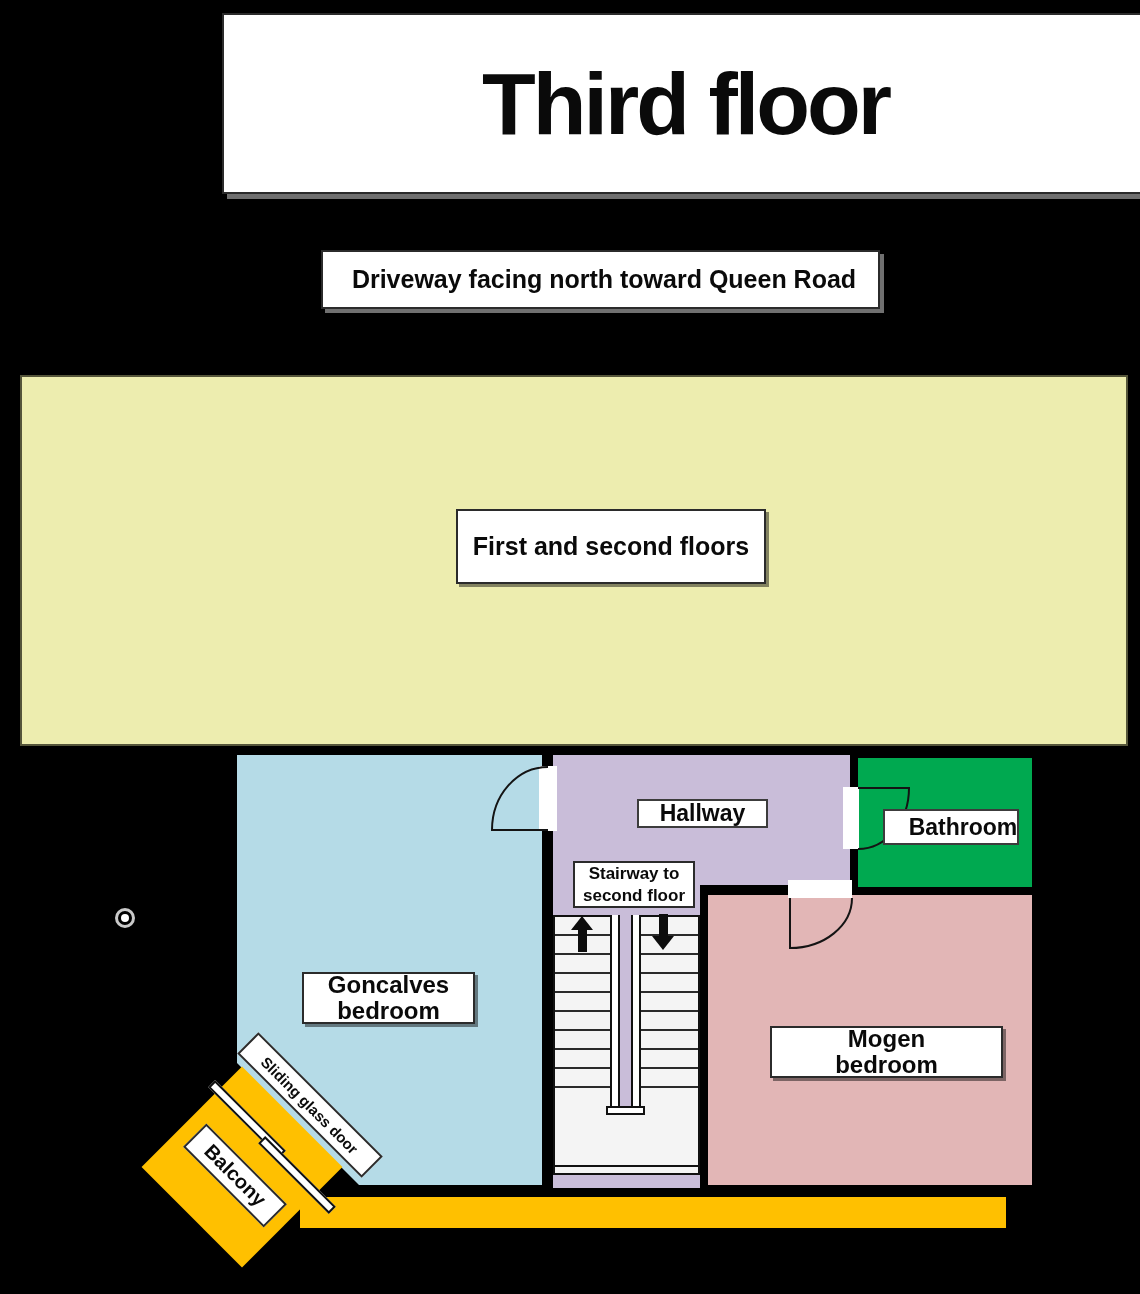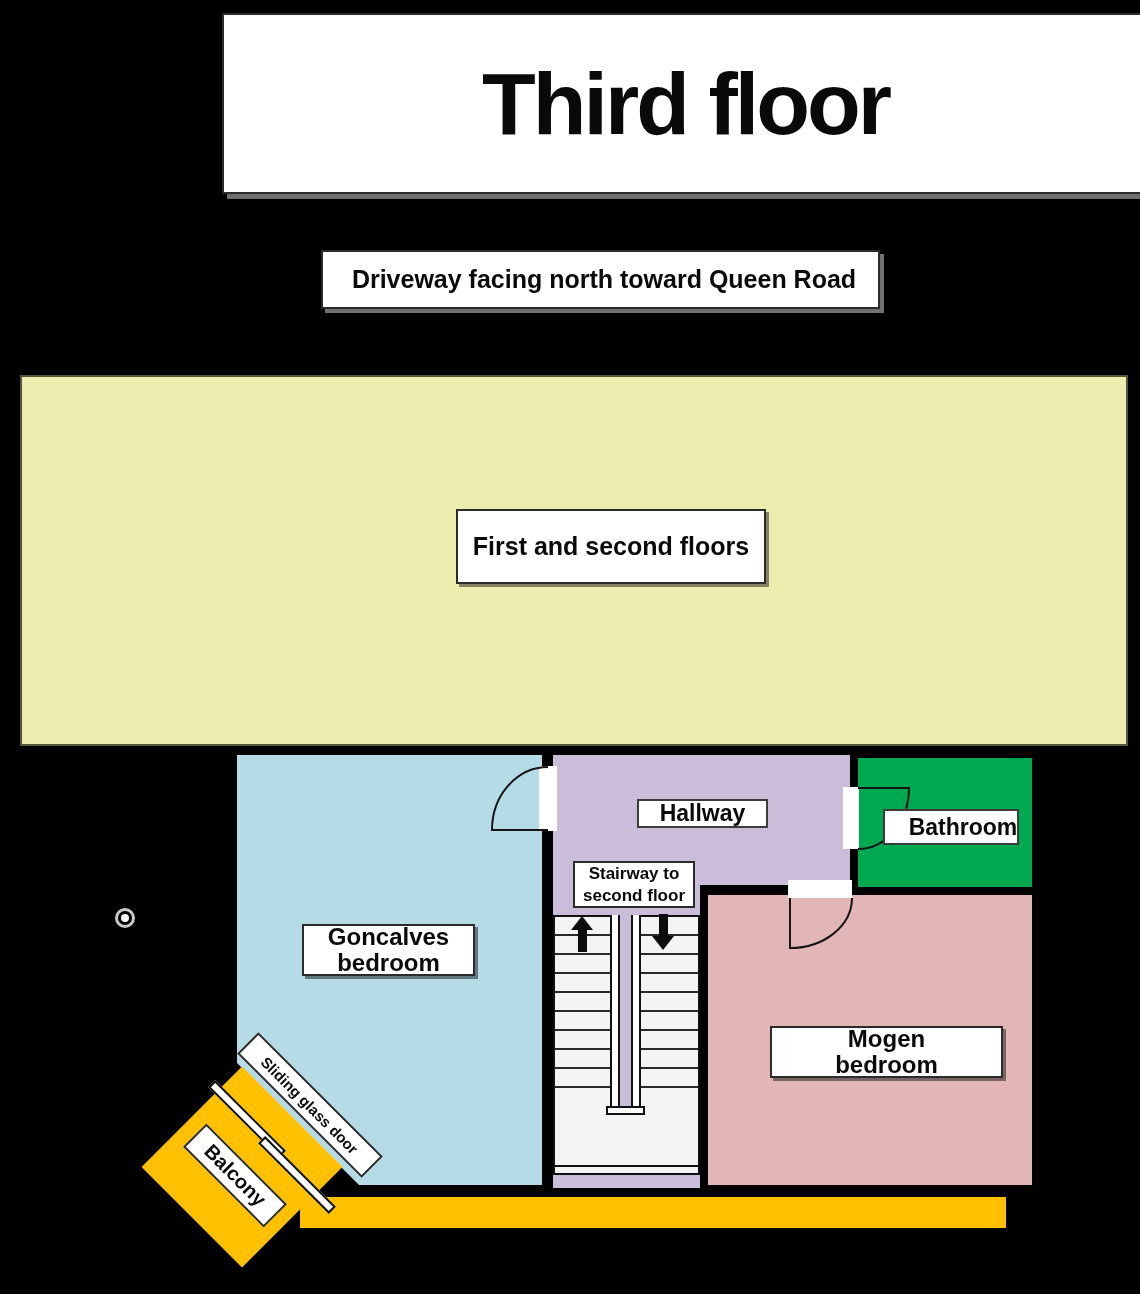--- a/index.html
+++ b/index.html
@@ -85,21 +85,21 @@
   <div class="abs" style="left:539px;top:766px;width:18px;height:65px;background:#fff;"></div>
   <div class="abs" style="left:843px;top:787px;width:16px;height:62px;background:#fff;"></div>
   <div class="abs" style="left:788px;top:880px;width:64px;height:18px;background:#fff;"></div>
 
   <svg class="abs" style="left:0;top:0;" width="1140" height="1294" viewBox="0 0 1140 1294" fill="none" stroke="#141414" stroke-width="2">
     <path d="M548,767 A56,63 0 0 0 492,830 L548,830"></path>
     <path d="M858,788 L909,788 A51,61 0 0 1 858,849"></path>
     <path d="M790,898 L790,948 A62,50 0 0 0 852,898"></path>
   </svg>
 
-  <div class="abs whitebox shadow-sm" style="left:302px;top:924px;width:173px;height:52px;">
+  <div class="abs whitebox shadow-sm" style="left:302px;top:972px;width:173px;height:52px;">
     <span class="room-label" style="font-size:24px;">Goncalves
 bedroom</span>
   </div>
 
   <div class="abs whitebox" style="left:637px;top:799px;width:131px;height:29px;border-color:#3c3c3c;">
     <span style="font-size:23px;">Hallway</span>
   </div>
 
   <div class="abs whitebox" style="left:883px;top:809px;width:136px;height:36px;border-color:#3c3c3c;padding-left:24px;">
     <span style="font-size:23px;">Bathroom</span>

